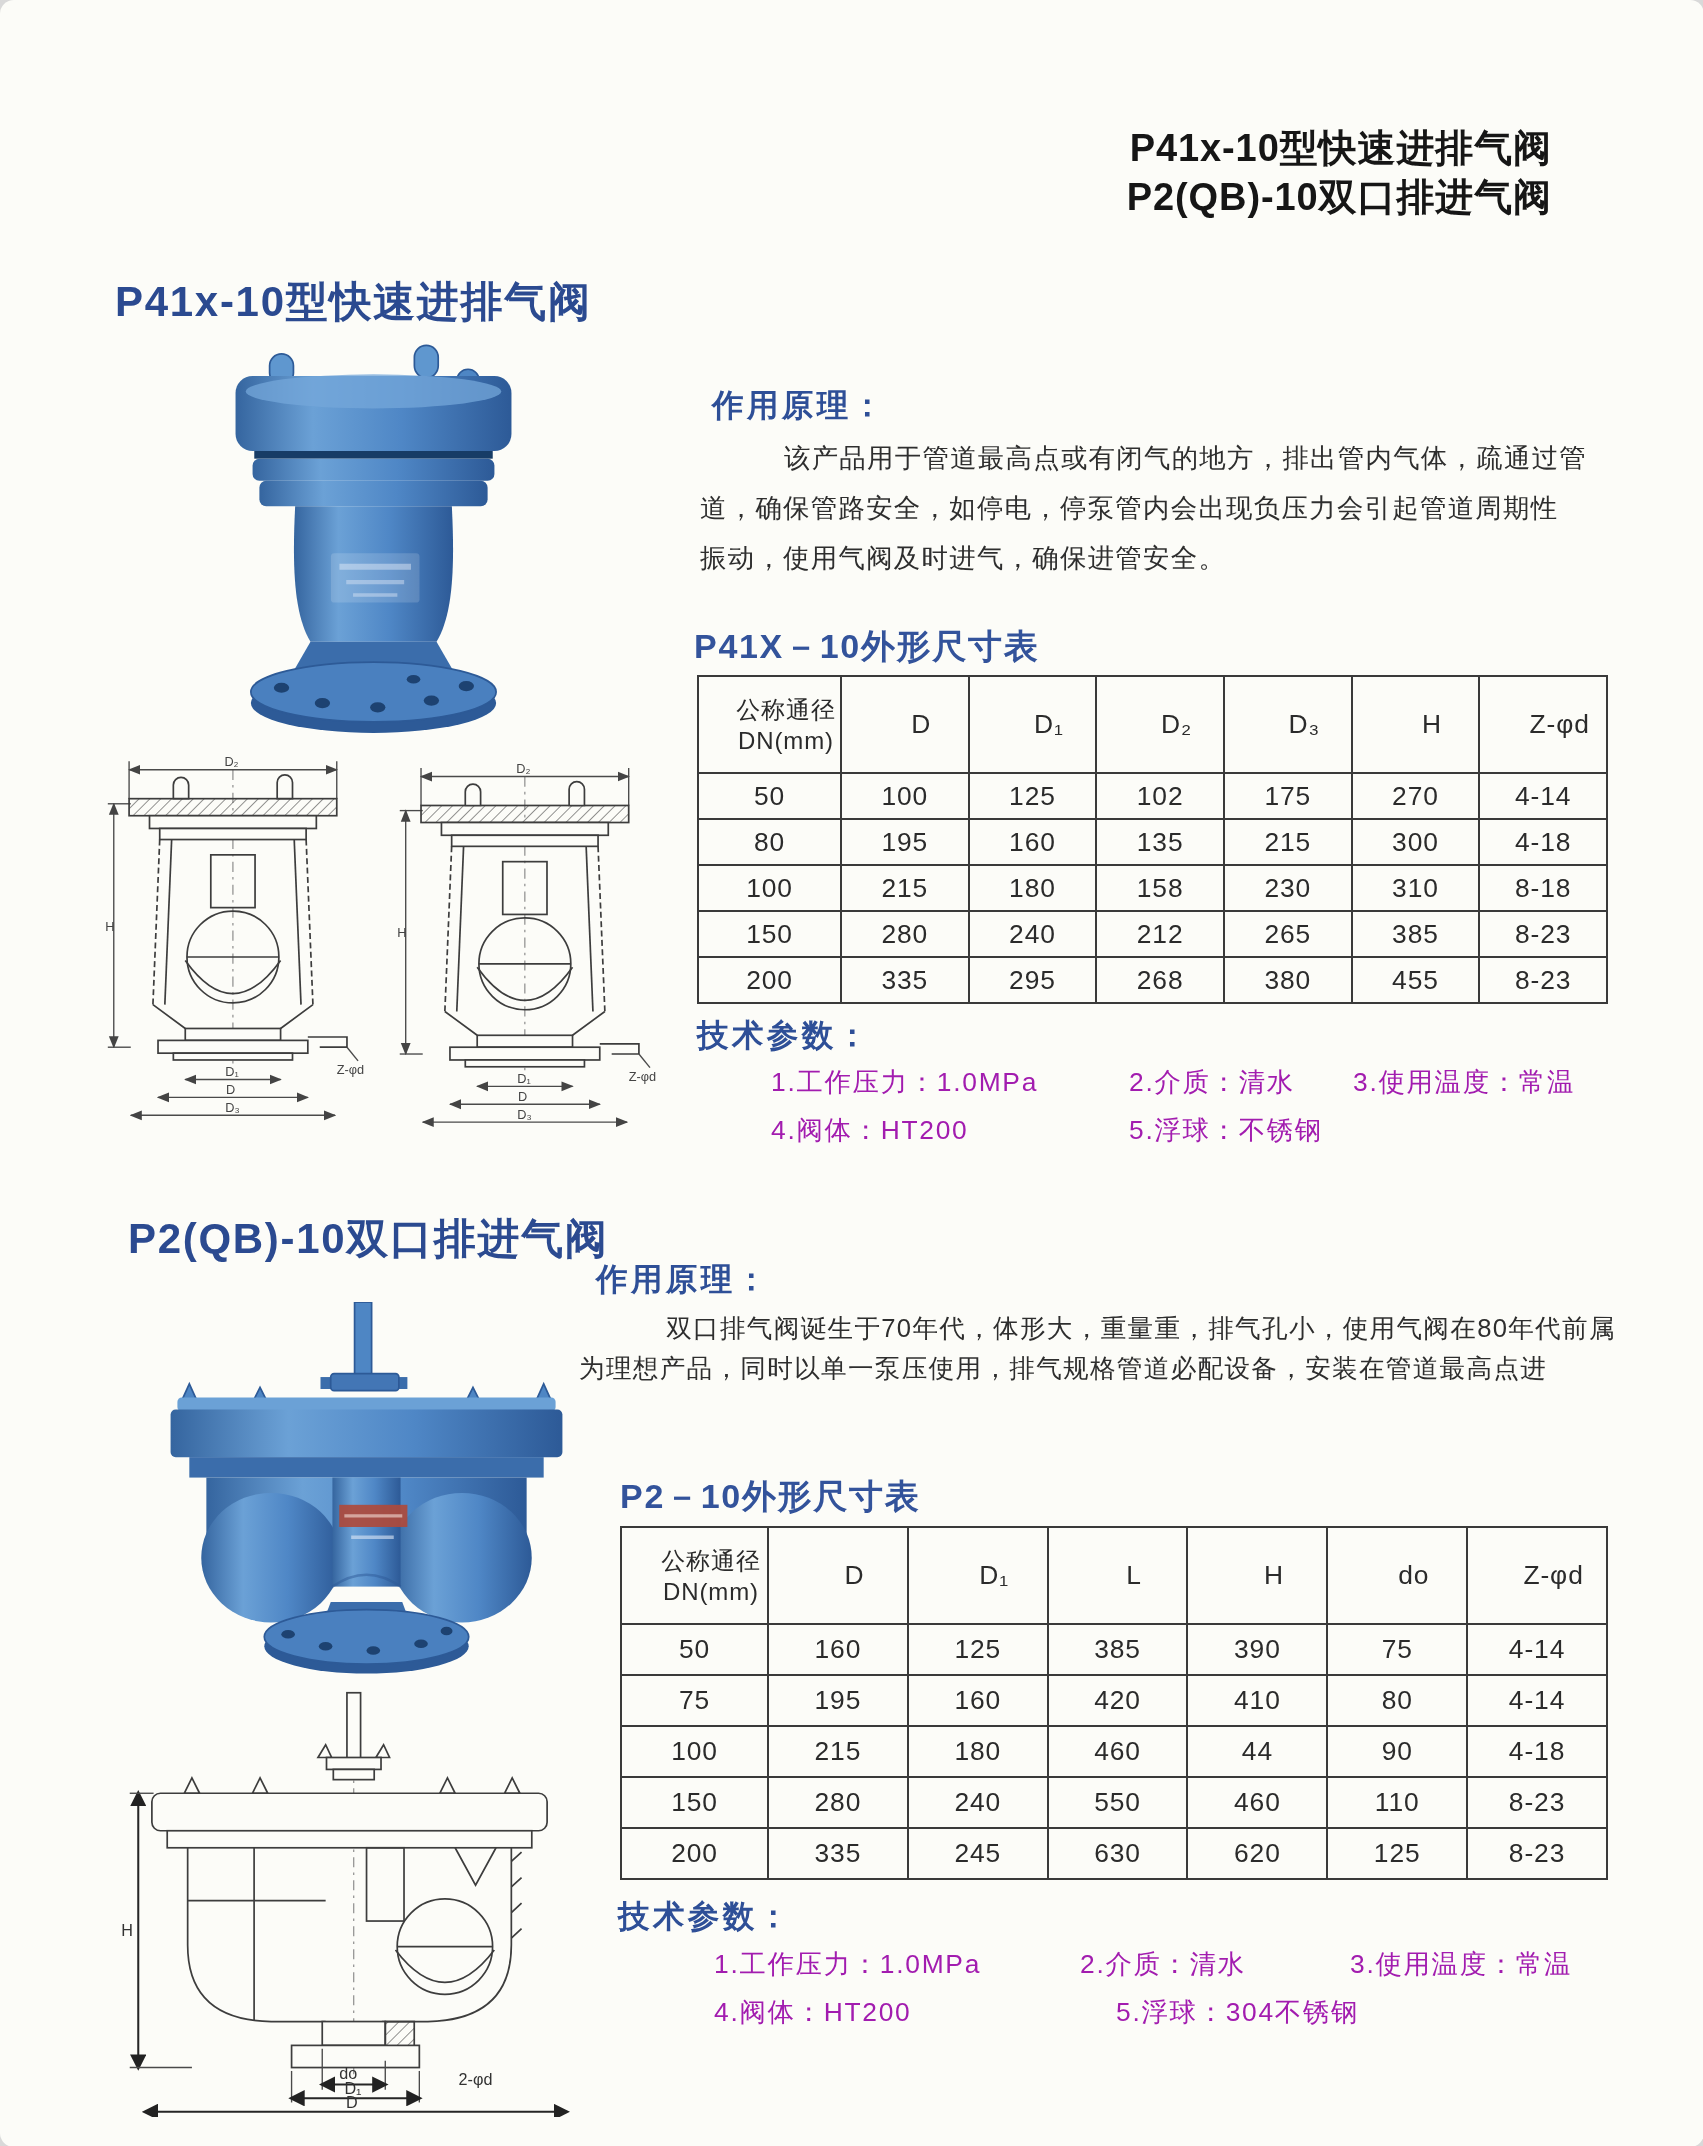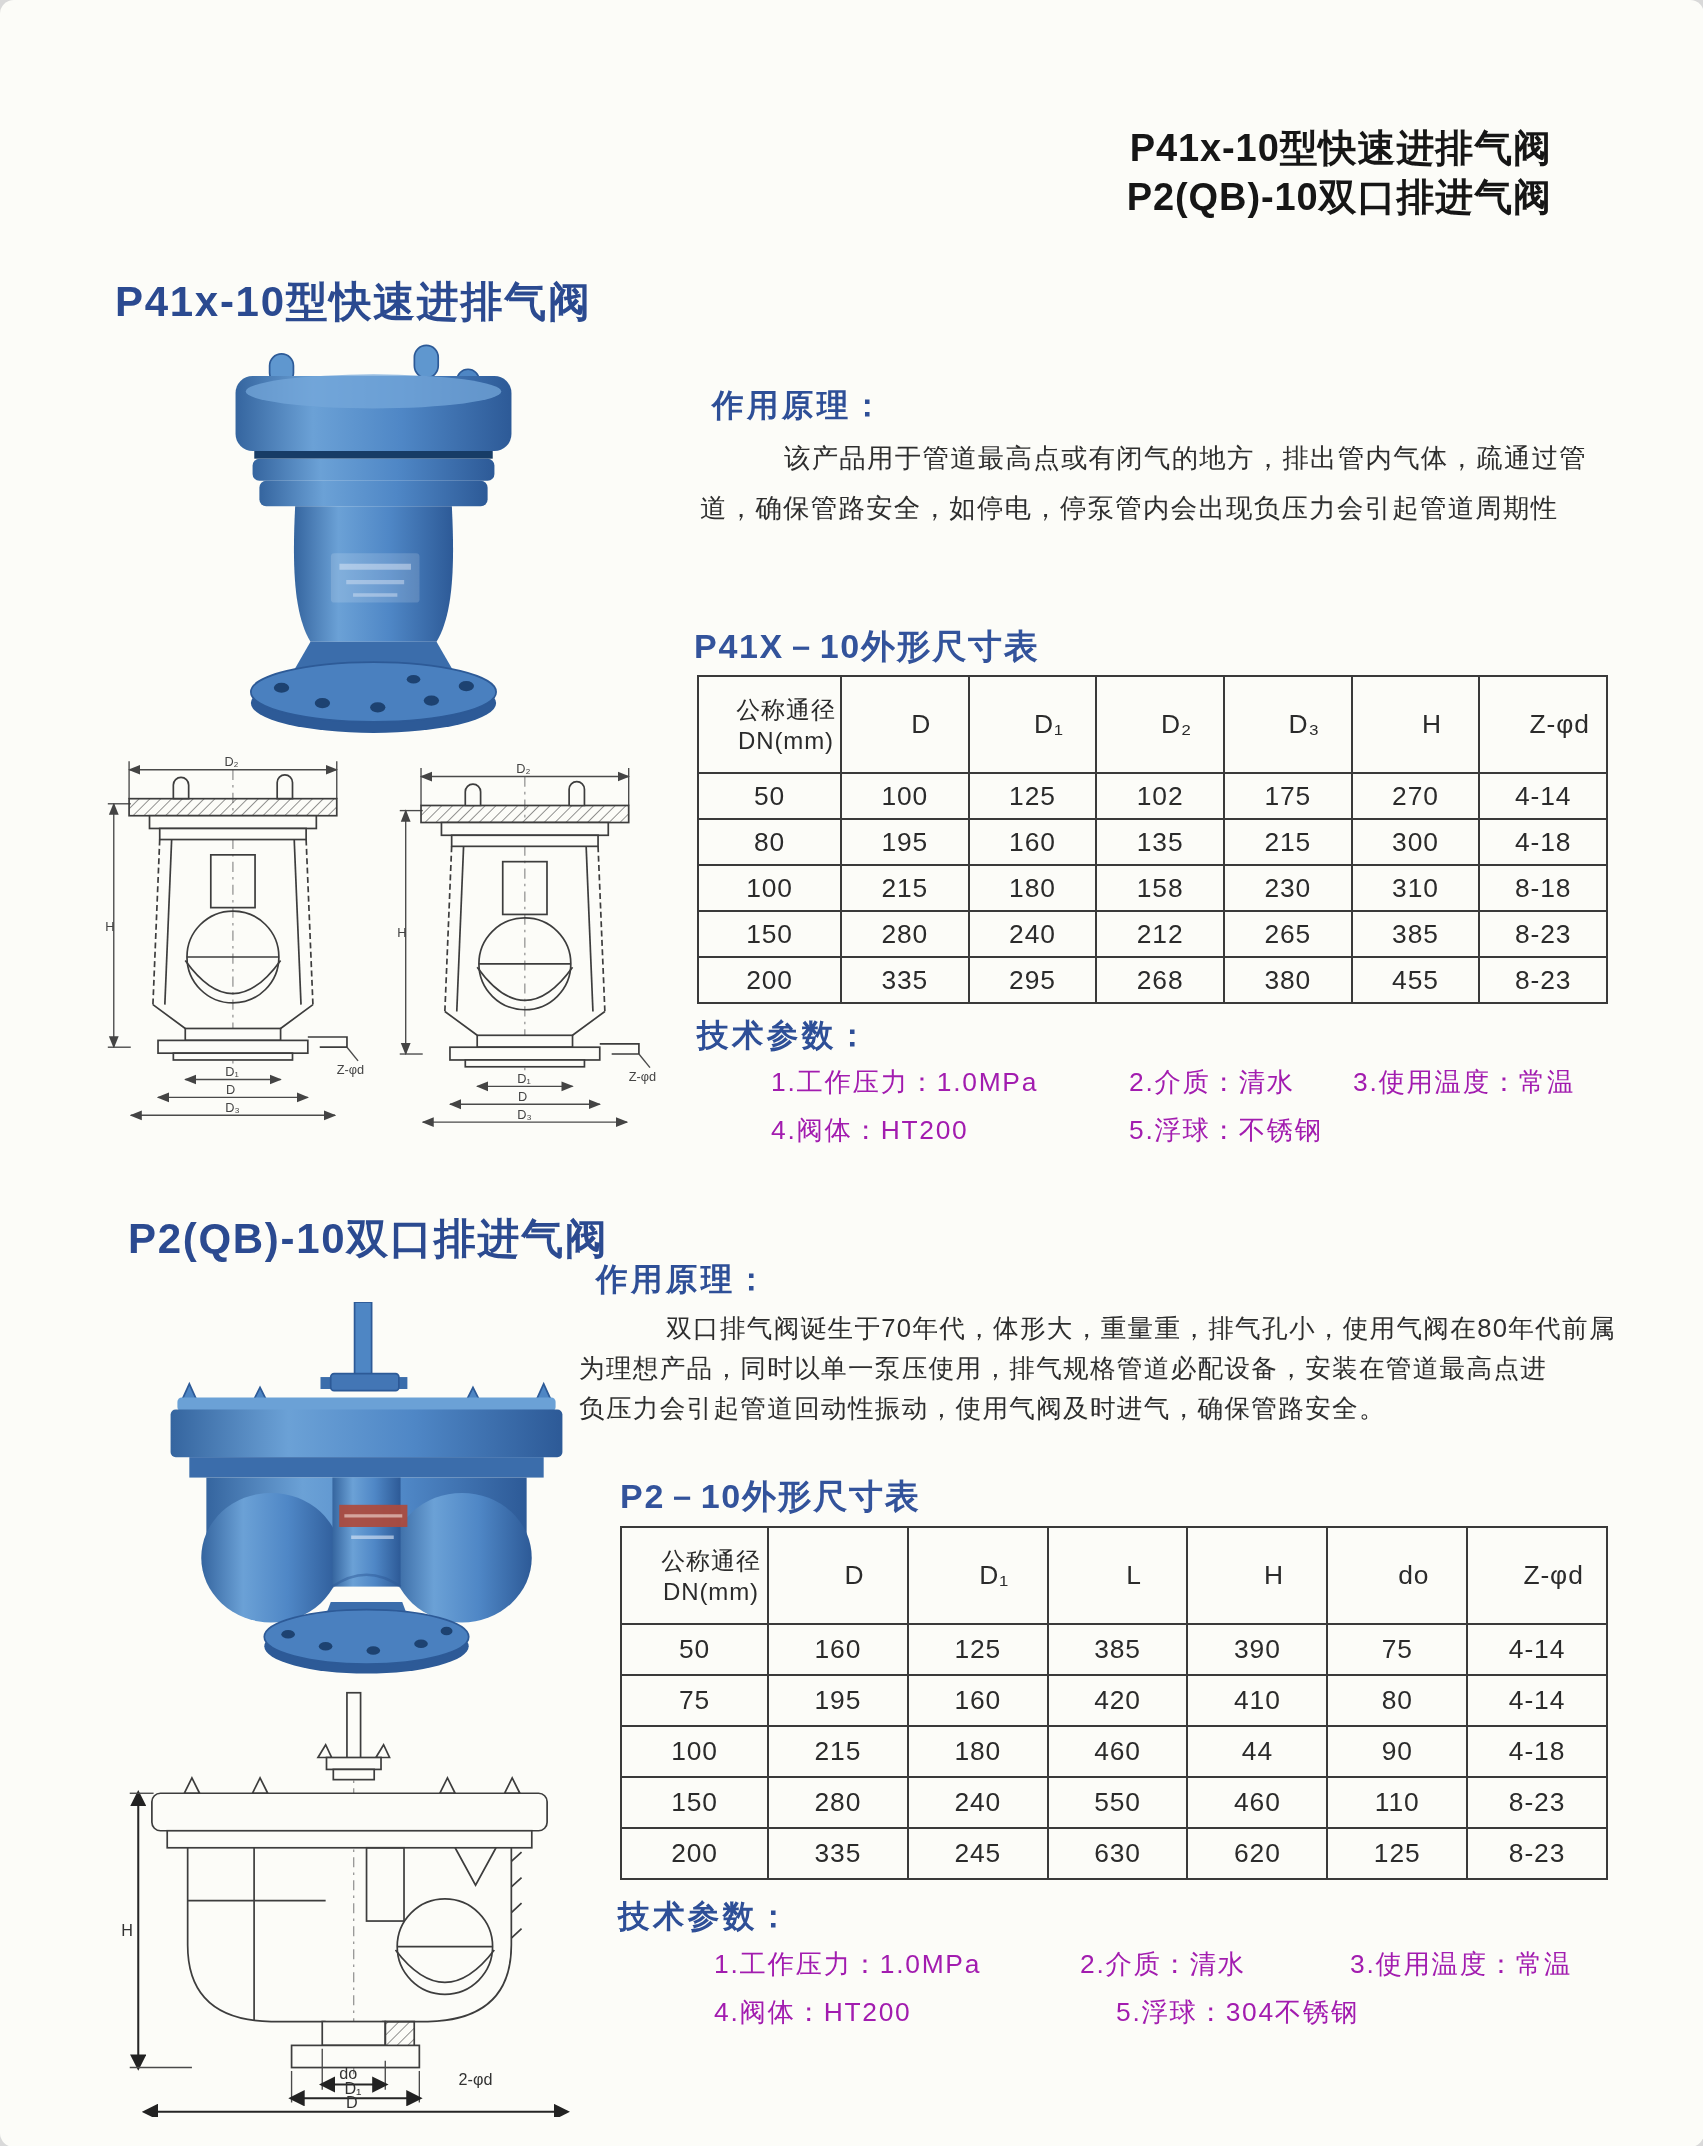--- a/index.html
+++ b/index.html
@@ -82,20 +82,21 @@
         <ellipse cx="309" cy="404" rx="9" ry="6"></ellipse>
           <ellipse cx="247" cy="396" rx="8" ry="5"></ellipse>
       </g>
     </svg>
   </div>
 
   <div class="abs bluehead" style="left:712px;top:385px;">作用原理：</div>
   <div class="abs para para1" style="left:700px;top:433px;width:916px;">
     <div class="ind">该产品用于管道最高点或有闭气的地方，排出管内气体，疏通过管</div>
     <div>道，确保管路安全，如停电，停泵管内会出现负压力会引起管道周期性</div>
+    <div>振动，使用气阀及时进气，确保进管安全。</div>
   </div>
 
   <div class="abs tbltitle" style="left:694px;top:624px;">P41X－10外形尺寸表</div>
   <table class="dims" id="t1" style="left:697px;top:675px;width:911px;">
     <colgroup>
         <col style="width:143px">
         <col>
         <col>
         <col>
         <col>
@@ -271,21 +272,20 @@
           <ellipse cx="344" cy="401" rx="8" ry="5"></ellipse>
         <ellipse cx="374" cy="386" rx="7" ry="5"></ellipse>
       </g>
     </svg>
   </div>
 
   <div class="abs bluehead" style="left:596px;top:1259px;">作用原理：</div>
   <div class="abs para para2" style="left:579px;top:1308px;width:1069px;">
     <div class="ind">双口排气阀诞生于70年代，体形大，重量重，排气孔小，使用气阀在80年代前属</div>
     <div>为理想产品，同时以单一泵压使用，排气规格管道必配设备，安装在管道最高点进</div>
-    <div>负压力会引起管道回动性振动，使用气阀及时进气，确保管路安全。</div>
   </div>
 
   <div class="abs tbltitle" style="left:620px;top:1474px;">P2－10外形尺寸表</div>
   <table class="dims" id="t2" style="left:620px;top:1526px;width:988px;">
     <colgroup>
         <col style="width:147px">
         <col>
         <col>
         <col>
         <col>

